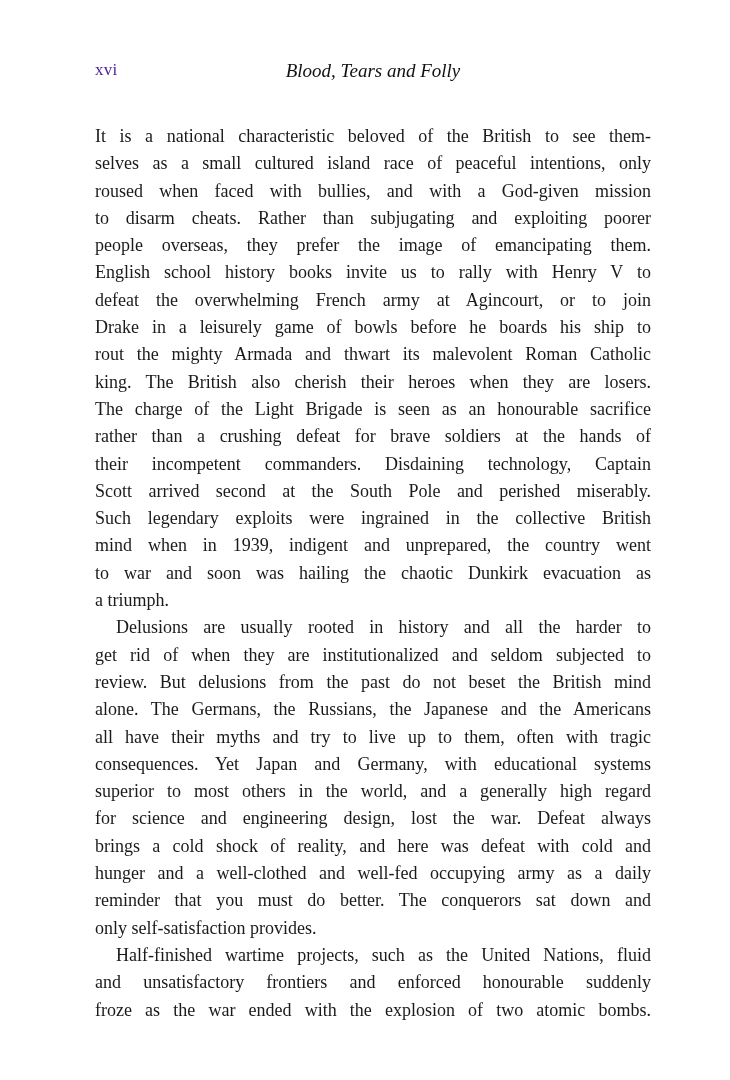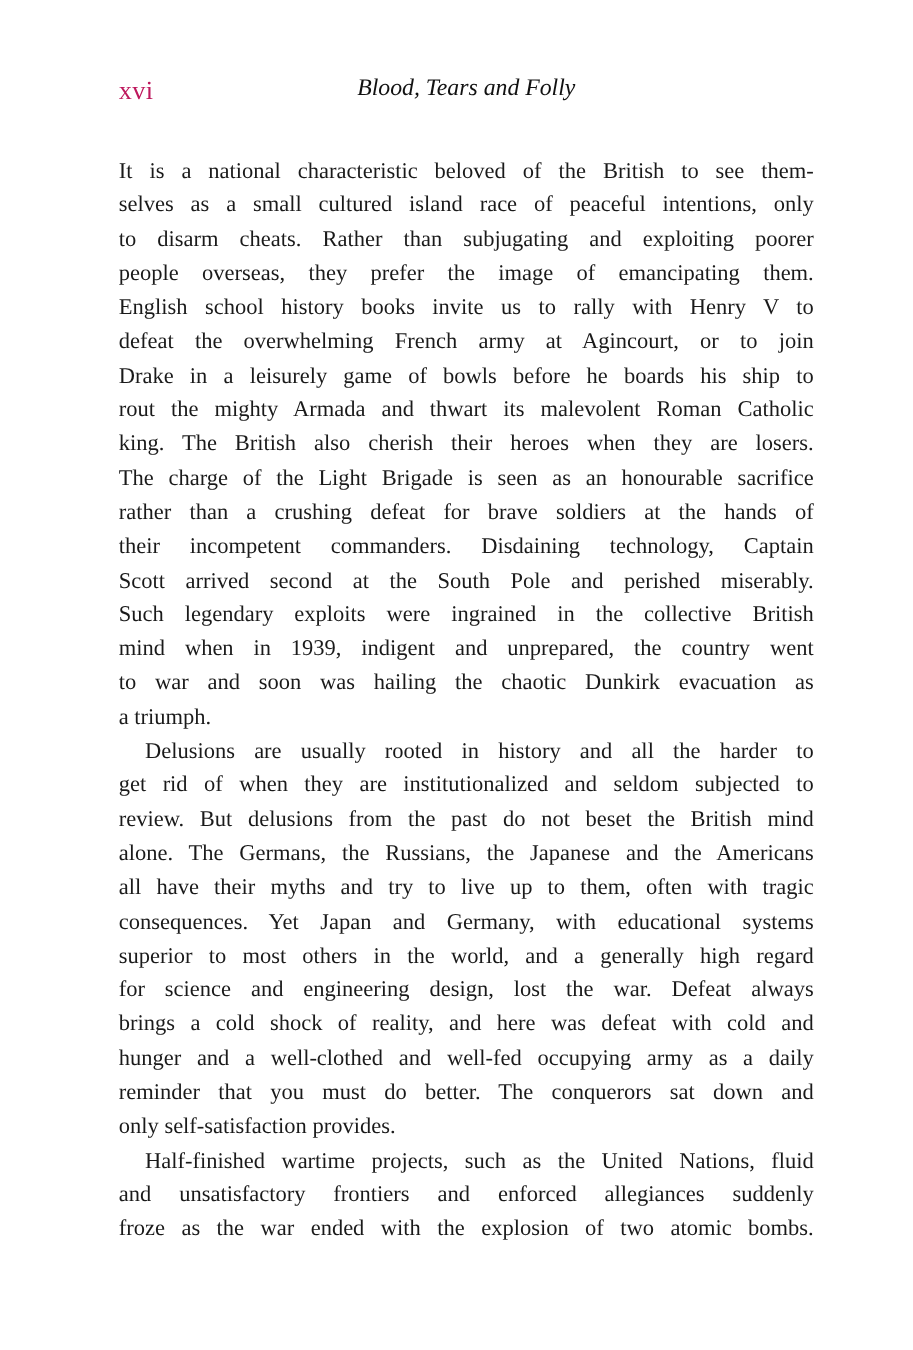--- a/index.html
+++ b/index.html
@@ -19,22 +19,22 @@
       position: absolute;
       top: 60px;
       left: 95px;
       width: 556px;
       height: 26px;
     }
     .folio {
       position: absolute;
       left: 0;
       top: 0;
-      font-size: 21px;
-      color: #be185d;
+      font-size: 17px;
+      color: #4c1d95;
       letter-spacing: 0.3px;
     }
     .running-title {
       position: absolute;
       left: 0;
       right: 0;
       top: 0;
       text-align: center;
       font-style: italic;
       font-size: 19px;
@@ -68,20 +68,21 @@
 
 <div class="running-head">
   <span class="folio">xvi</span>
   <span class="running-title">Blood, Tears and Folly</span>
 </div>
 
 <div class="body-text" id="body-text">
     <div>
       <span class="line" style="white-space: normal;">It is a national characteristic beloved of the British to see them-</span>
       <span class="line" style="white-space: normal;">selves as a small cultured island race of peaceful intentions, only</span>
+      <span class="line" style="white-space: normal;">roused when faced with bullies, and with a God-given mission</span>
       <span class="line" style="white-space: normal;">to disarm cheats. Rather than subjugating and exploiting poorer</span>
       <span class="line" style="white-space: normal;">people overseas, they prefer the image of emancipating them.</span>
       <span class="line" style="white-space: normal;">English school history books invite us to rally with Henry V to</span>
       <span class="line" style="white-space: normal;">defeat the overwhelming French army at Agincourt, or to join</span>
       <span class="line" style="white-space: normal;">Drake in a leisurely game of bowls before he boards his ship to</span>
       <span class="line" style="white-space: normal;">rout the mighty Armada and thwart its malevolent Roman Catholic</span>
       <span class="line" style="white-space: normal;">king. The British also cherish their heroes when they are losers.</span>
       <span class="line" style="white-space: normal;">The charge of the Light Brigade is seen as an honourable sacrifice</span>
       <span class="line" style="white-space: normal;">rather than a crushing defeat for brave soldiers at the hands of</span>
       <span class="line" style="white-space: normal;">their incompetent commanders. Disdaining technology, Captain</span>
@@ -100,16 +101,16 @@
       <span class="line" style="white-space: normal;">consequences. Yet Japan and Germany, with educational systems</span>
       <span class="line" style="white-space: normal;">superior to most others in the world, and a generally high regard</span>
       <span class="line" style="white-space: normal;">for science and engineering design, lost the war. Defeat always</span>
       <span class="line" style="white-space: normal;">brings a cold shock of reality, and here was defeat with cold and</span>
       <span class="line" style="white-space: normal;">hunger and a well-clothed and well-fed occupying army as a daily</span>
       <span class="line" style="white-space: normal;">reminder that you must do better. The conquerors sat down and</span>
       <span class="line last" style="white-space: normal;">only self-satisfaction provides.</span>
     </div>
     <div>
       <span class="line indent" style="white-space: normal;">Half-finished wartime projects, such as the United Nations, fluid</span>
-      <span class="line" style="white-space: normal;">and unsatisfactory frontiers and enforced allegiances suddenly</span>
+      <span class="line" style="white-space: normal;">and unsatisfactory frontiers and enforced honourable suddenly</span>
       <span class="line" style="white-space: normal;">froze as the war ended with the explosion of two atomic bombs.</span>
     </div>
   </div>
 
 </body></html>

